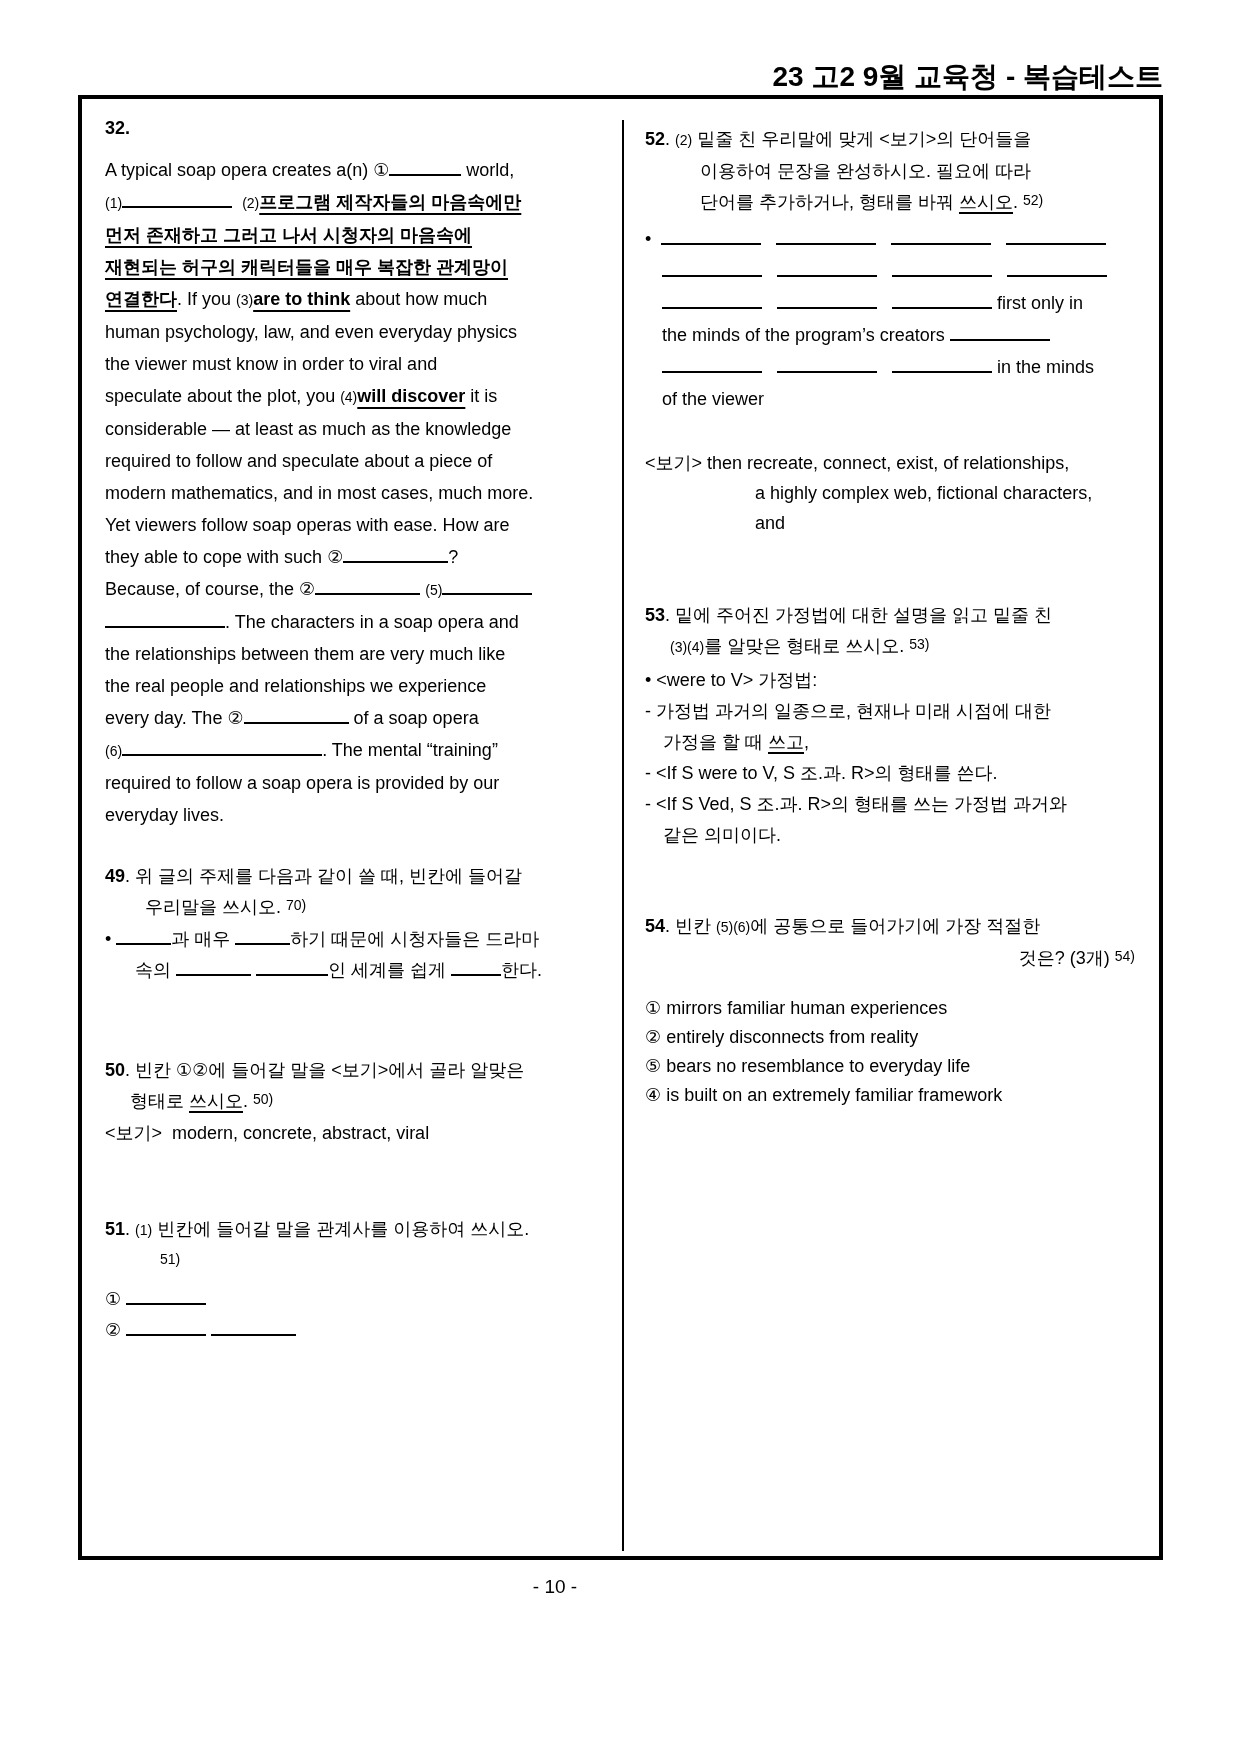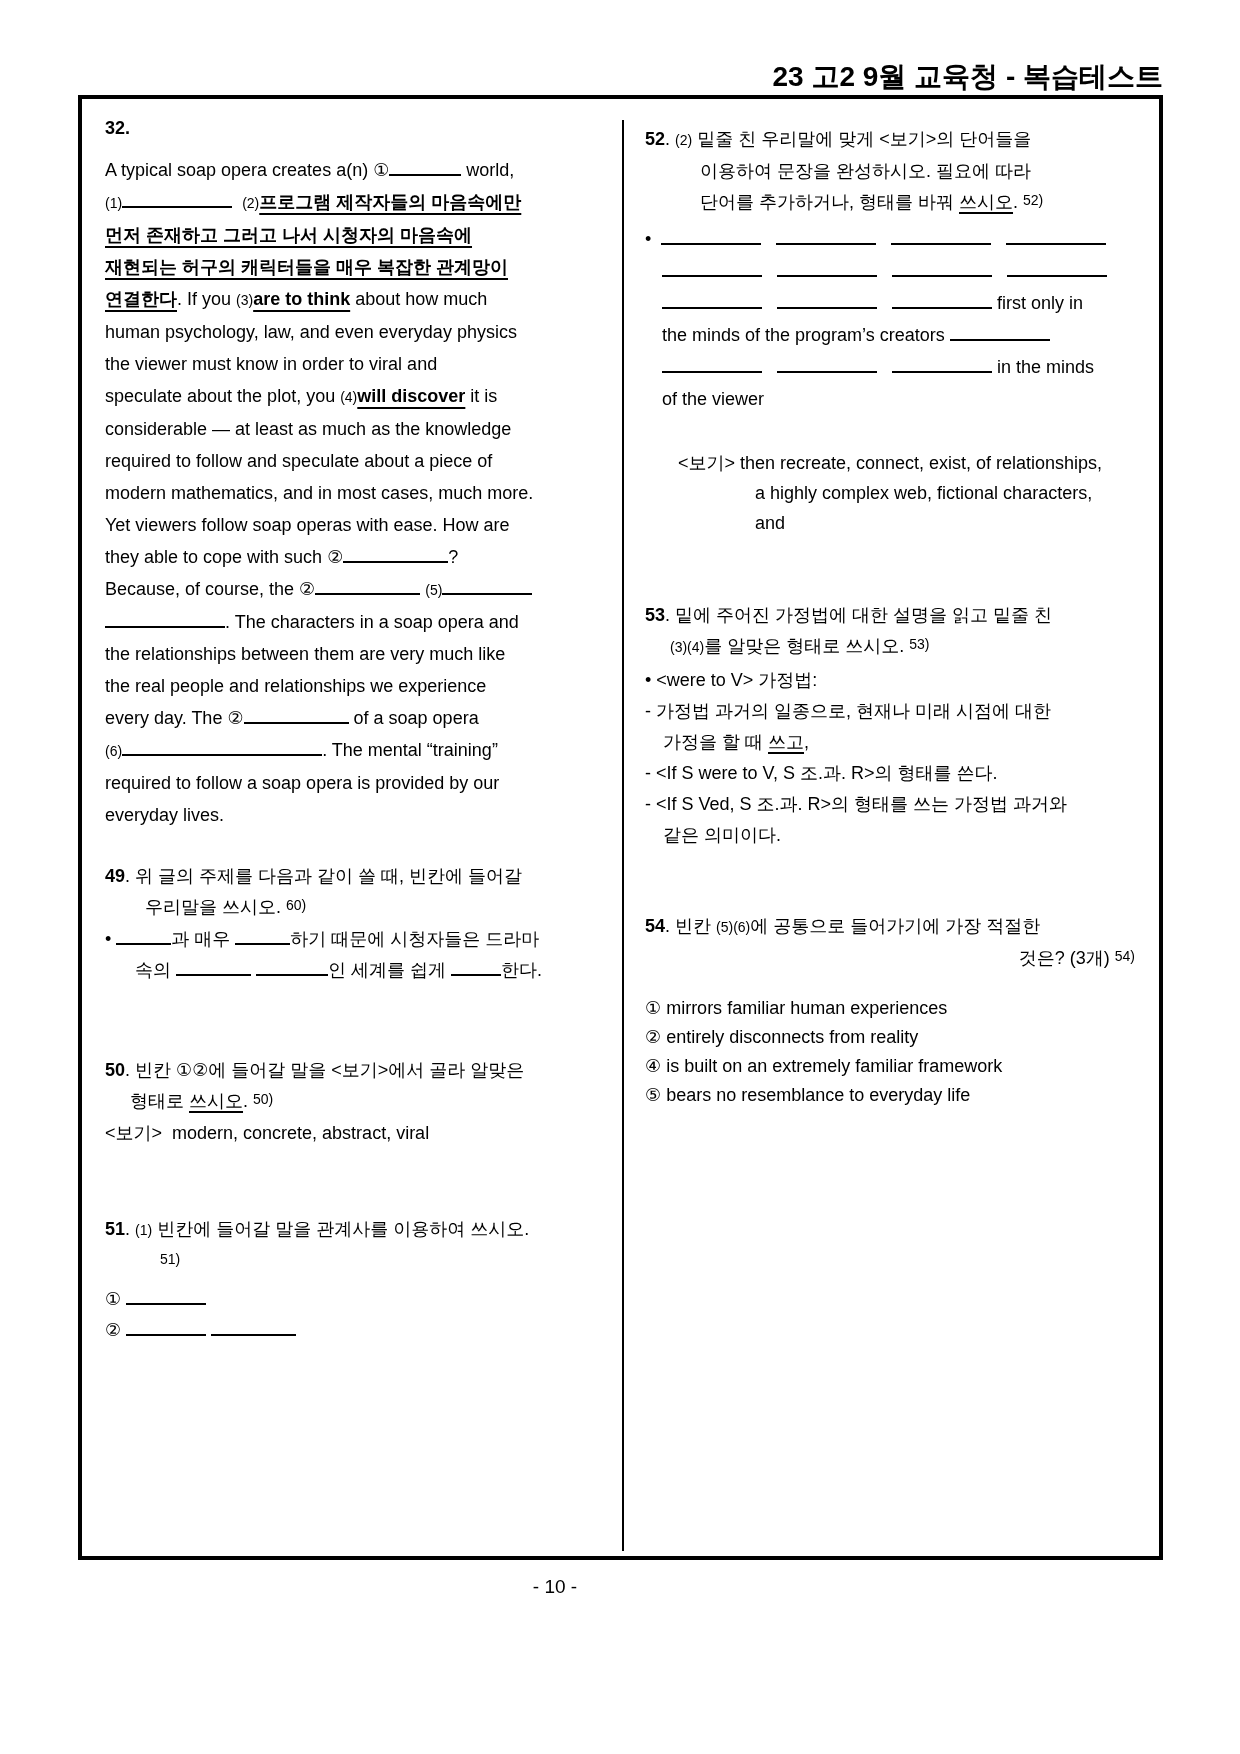--- a/index.html
+++ b/index.html
@@ -65,55 +65,55 @@
         <div class="line" style="line-height: 32px;"><span>they able to cope with such ②</span><span class="blank" style="width: 105px;"></span><span>?</span></div>
         <div class="line" style="line-height: 32px;"><span>Because, of course, the ②</span><span class="blank" style="width: 105px;"></span><span> </span><span class="s-small">(5)</span><span class="blank" style="width: 90px;"></span></div>
         <div class="line" style="line-height: 32px;"><span class="blank" style="width: 120px;"></span><span>. The characters in a soap opera and</span></div>
         <div class="line" style="line-height: 32px;"><span>the relationships between them are very much like</span></div>
         <div class="line" style="line-height: 32px;"><span>the real people and relationships we experience</span></div>
         <div class="line" style="line-height: 32px;"><span>every day. The ②</span><span class="blank" style="width: 105px;"></span><span> of a soap opera</span></div>
         <div class="line" style="line-height: 32px;"><span class="s-small">(6)</span><span class="blank" style="width: 200px;"></span><span>. The mental “training”</span></div>
         <div class="line" style="line-height: 32px;"><span>required to follow a soap opera is provided by our</span></div>
         <div class="line" style="line-height: 32px;"><span>everyday lives.</span></div>
         <div class="line" style="margin-top: 30px; line-height: 31px;"><span class="s-b">49</span><span>. 위 글의 주제를 다음과 같이 쓸 때, 빈칸에 들어갈</span></div>
-        <div class="line" style="padding-left: 40px; line-height: 31px;"><span>우리말을 쓰시오. </span><span class="s-sup">60)</span></div>
+        <div class="line" style="padding-left: 40px; line-height: 31px;"><span>우리말을 쓰시오. </span><span class="s-sup">70)</span></div>
         <div class="line" style="line-height: 31px;"><span>• </span><span class="blank" style="width: 55px;"></span><span>과 매우 </span><span class="blank" style="width: 55px;"></span><span>하기 때문에 시청자들은 드라마</span></div>
         <div class="line" style="padding-left: 30px; line-height: 31px;"><span>속의 </span><span class="blank" style="width: 75px;"></span><span> </span><span class="blank" style="width: 72px;"></span><span>인 세계를 쉽게 </span><span class="blank" style="width: 50px;"></span><span>한다.</span></div>
         <div class="line" style="margin-top: 69px; line-height: 31px;"><span class="s-b">50</span><span>. 빈칸 ①②에 들어갈 말을 &lt;보기&gt;에서 골라 알맞은</span></div>
         <div class="line" style="padding-left: 25px; line-height: 31px;"><span>형태로 </span><span class="s-u">쓰시오</span><span>. </span><span class="s-sup">50)</span></div>
         <div class="line" style="line-height: 31px;"><span>&lt;보기&gt;  modern, concrete, abstract, viral</span></div>
         <div class="line" style="margin-top: 65px; line-height: 31px;"><span class="s-b">51</span><span>. </span><span class="s-small">(1)</span><span> 빈칸에 들어갈 말을 관계사를 이용하여 쓰시오.</span></div>
         <div class="line" style="padding-left: 55px; line-height: 31px;"><span class="s-sup">51)</span></div>
         <div class="line" style="margin-top: 6px; line-height: 31px;"><span>① </span><span class="blank" style="width: 80px;"></span></div>
         <div class="line" style="line-height: 31px;"><span>② </span><span class="blank" style="width: 80px;"></span><span> </span><span class="blank" style="width: 85px;"></span></div>
       </div>
     <div class="col col-right">
         <div class="line" style="margin-top: 25px; line-height: 31px;"><span class="s-b">52</span><span>. </span><span class="s-small">(2)</span><span> 밑줄 친 우리말에 맞게 &lt;보기&gt;의 단어들을</span></div>
         <div class="line" style="padding-left: 55px; line-height: 31px;"><span>이용하여 문장을 완성하시오. 필요에 따라</span></div>
         <div class="line" style="padding-left: 55px; line-height: 31px;"><span>단어를 추가하거나, 형태를 바꿔 </span><span class="s-u">쓰시오</span><span>. </span><span class="s-sup">52)</span></div>
         <div class="line" style="margin-top: 4px; line-height: 32px;"><span>•  </span><span class="blank" style="width: 100px;"></span><span>   </span><span class="blank" style="width: 100px;"></span><span>   </span><span class="blank" style="width: 100px;"></span><span>   </span><span class="blank" style="width: 100px;"></span></div>
         <div class="line" style="padding-left: 17px; line-height: 32px;"><span class="blank" style="width: 100px;"></span><span>   </span><span class="blank" style="width: 100px;"></span><span>   </span><span class="blank" style="width: 100px;"></span><span>   </span><span class="blank" style="width: 100px;"></span></div>
         <div class="line" style="padding-left: 17px; line-height: 32px;"><span class="blank" style="width: 100px;"></span><span>   </span><span class="blank" style="width: 100px;"></span><span>   </span><span class="blank" style="width: 100px;"></span><span> first only in</span></div>
         <div class="line" style="padding-left: 17px; line-height: 32px;"><span>the minds of the program’s creators </span><span class="blank" style="width: 100px;"></span></div>
         <div class="line" style="padding-left: 17px; line-height: 32px;"><span class="blank" style="width: 100px;"></span><span>   </span><span class="blank" style="width: 100px;"></span><span>   </span><span class="blank" style="width: 100px;"></span><span> in the minds</span></div>
         <div class="line" style="padding-left: 17px; line-height: 32px;"><span>of the viewer</span></div>
-        <div class="line" style="margin-top: 33px; line-height: 30px; text-align: center;"><span>&lt;보기&gt; then recreate, connect, exist, of relationships,</span></div>
+        <div class="line" style="margin-top: 33px; line-height: 30px;"><span>&lt;보기&gt; then recreate, connect, exist, of relationships,</span></div>
         <div class="line" style="padding-left: 110px; line-height: 30px;"><span>a highly complex web, fictional characters,</span></div>
         <div class="line" style="padding-left: 110px; line-height: 30px;"><span>and</span></div>
         <div class="line" style="margin-top: 62px; line-height: 31px;"><span class="s-b">53</span><span>. 밑에 주어진 가정법에 대한 설명을 읽고 밑줄 친</span></div>
         <div class="line" style="padding-left: 25px; line-height: 31px;"><span class="s-small">(3)(4)</span><span>를 알맞은 형태로 쓰시오. </span><span class="s-sup">53)</span></div>
         <div class="line" style="margin-top: 2px; line-height: 31px;"><span>• &lt;were to V&gt; 가정법:</span></div>
         <div class="line" style="line-height: 31px;"><span>- 가정법 과거의 일종으로, 현재나 미래 시점에 대한</span></div>
         <div class="line" style="padding-left: 18px; line-height: 31px;"><span>가정을 할 때 </span><span class="s-u">쓰고</span><span>,</span></div>
         <div class="line" style="line-height: 31px;"><span>- &lt;If S were to V, S 조.과. R&gt;의 형태를 쓴다.</span></div>
         <div class="line" style="line-height: 31px;"><span>- &lt;If S Ved, S 조.과. R&gt;의 형태를 쓰는 가정법 과거와</span></div>
         <div class="line" style="padding-left: 18px; line-height: 31px;"><span>같은 의미이다.</span></div>
         <div class="line" style="margin-top: 60px; line-height: 31px;"><span class="s-b">54</span><span>. 빈칸 </span><span class="s-small">(5)(6)</span><span>에 공통으로 들어가기에 가장 적절한</span></div>
         <div class="line" style="padding-left: 30px; line-height: 31px; text-align: right;"><span>것은? (3개) </span><span class="s-sup">54)</span></div>
         <div class="line" style="margin-top: 19px; line-height: 29px;"><span>① mirrors familiar human experiences</span></div>
         <div class="line" style="line-height: 29px;"><span>② entirely disconnects from reality</span></div>
+        <div class="line" style="line-height: 29px;"><span>⑤ bears no resemblance to everyday life</span></div>
         <div class="line" style="line-height: 29px;"><span>④ is built on an extremely familiar framework</span></div>
-        <div class="line" style="line-height: 29px;"><span>⑤ bears no resemblance to everyday life</span></div>
       </div>
   </div>
 
   <div class="footer-page">- 10 -</div>
 </div>
 
 </body></html>

